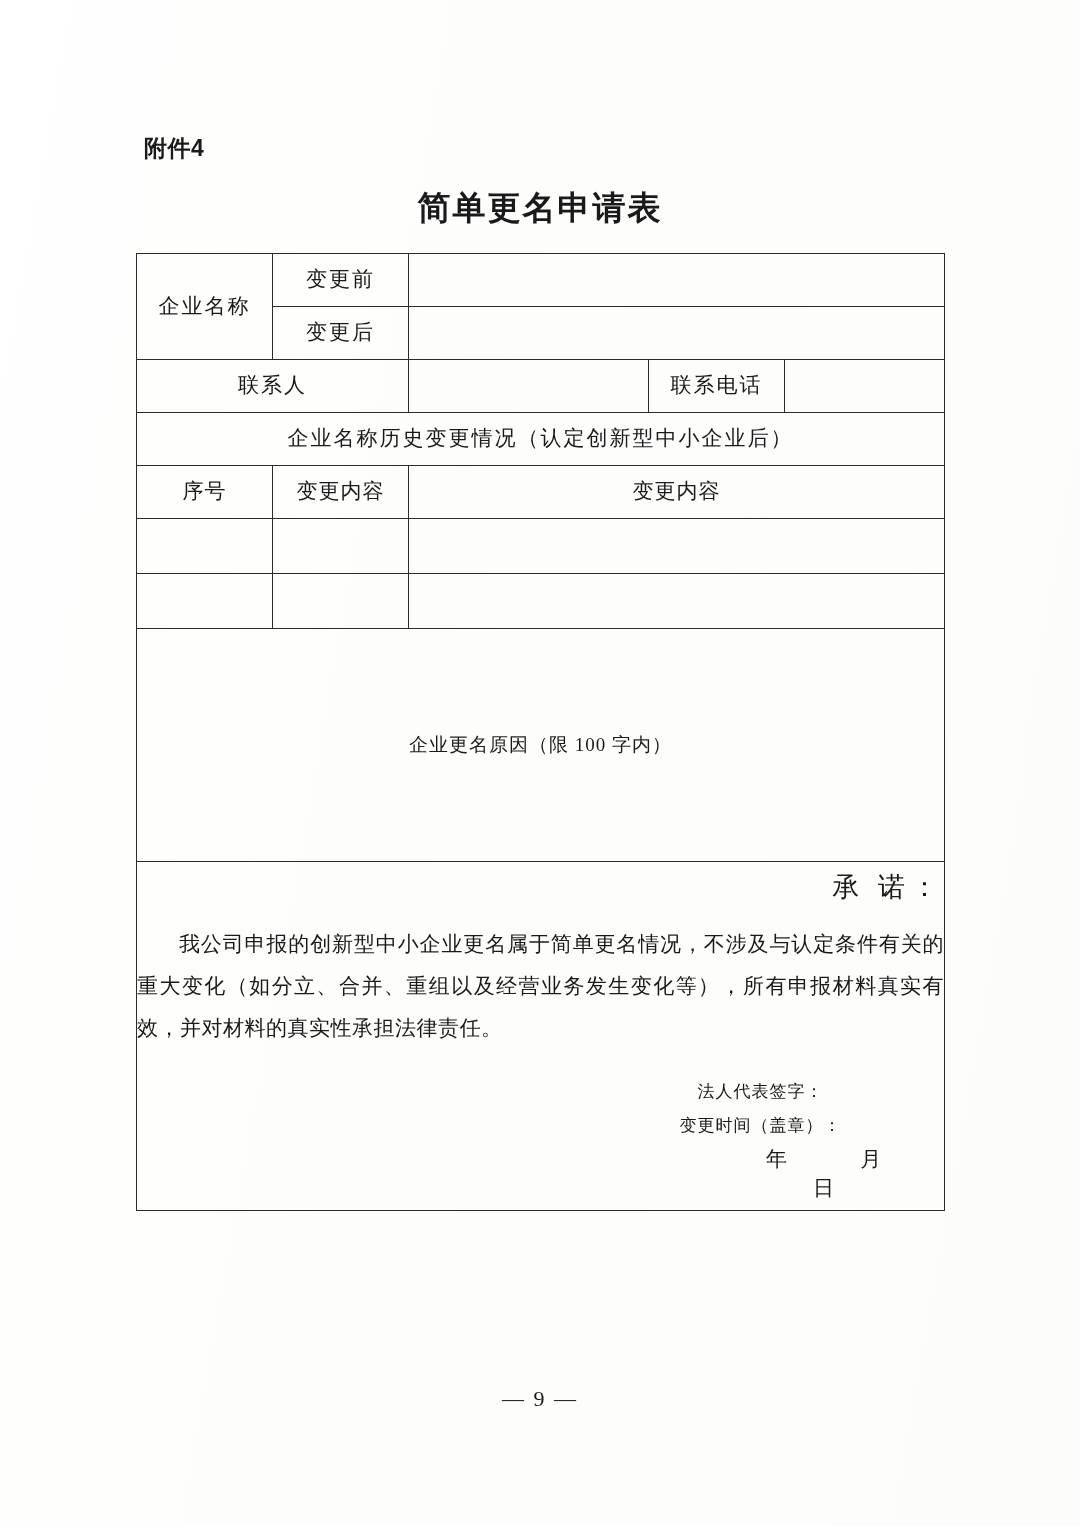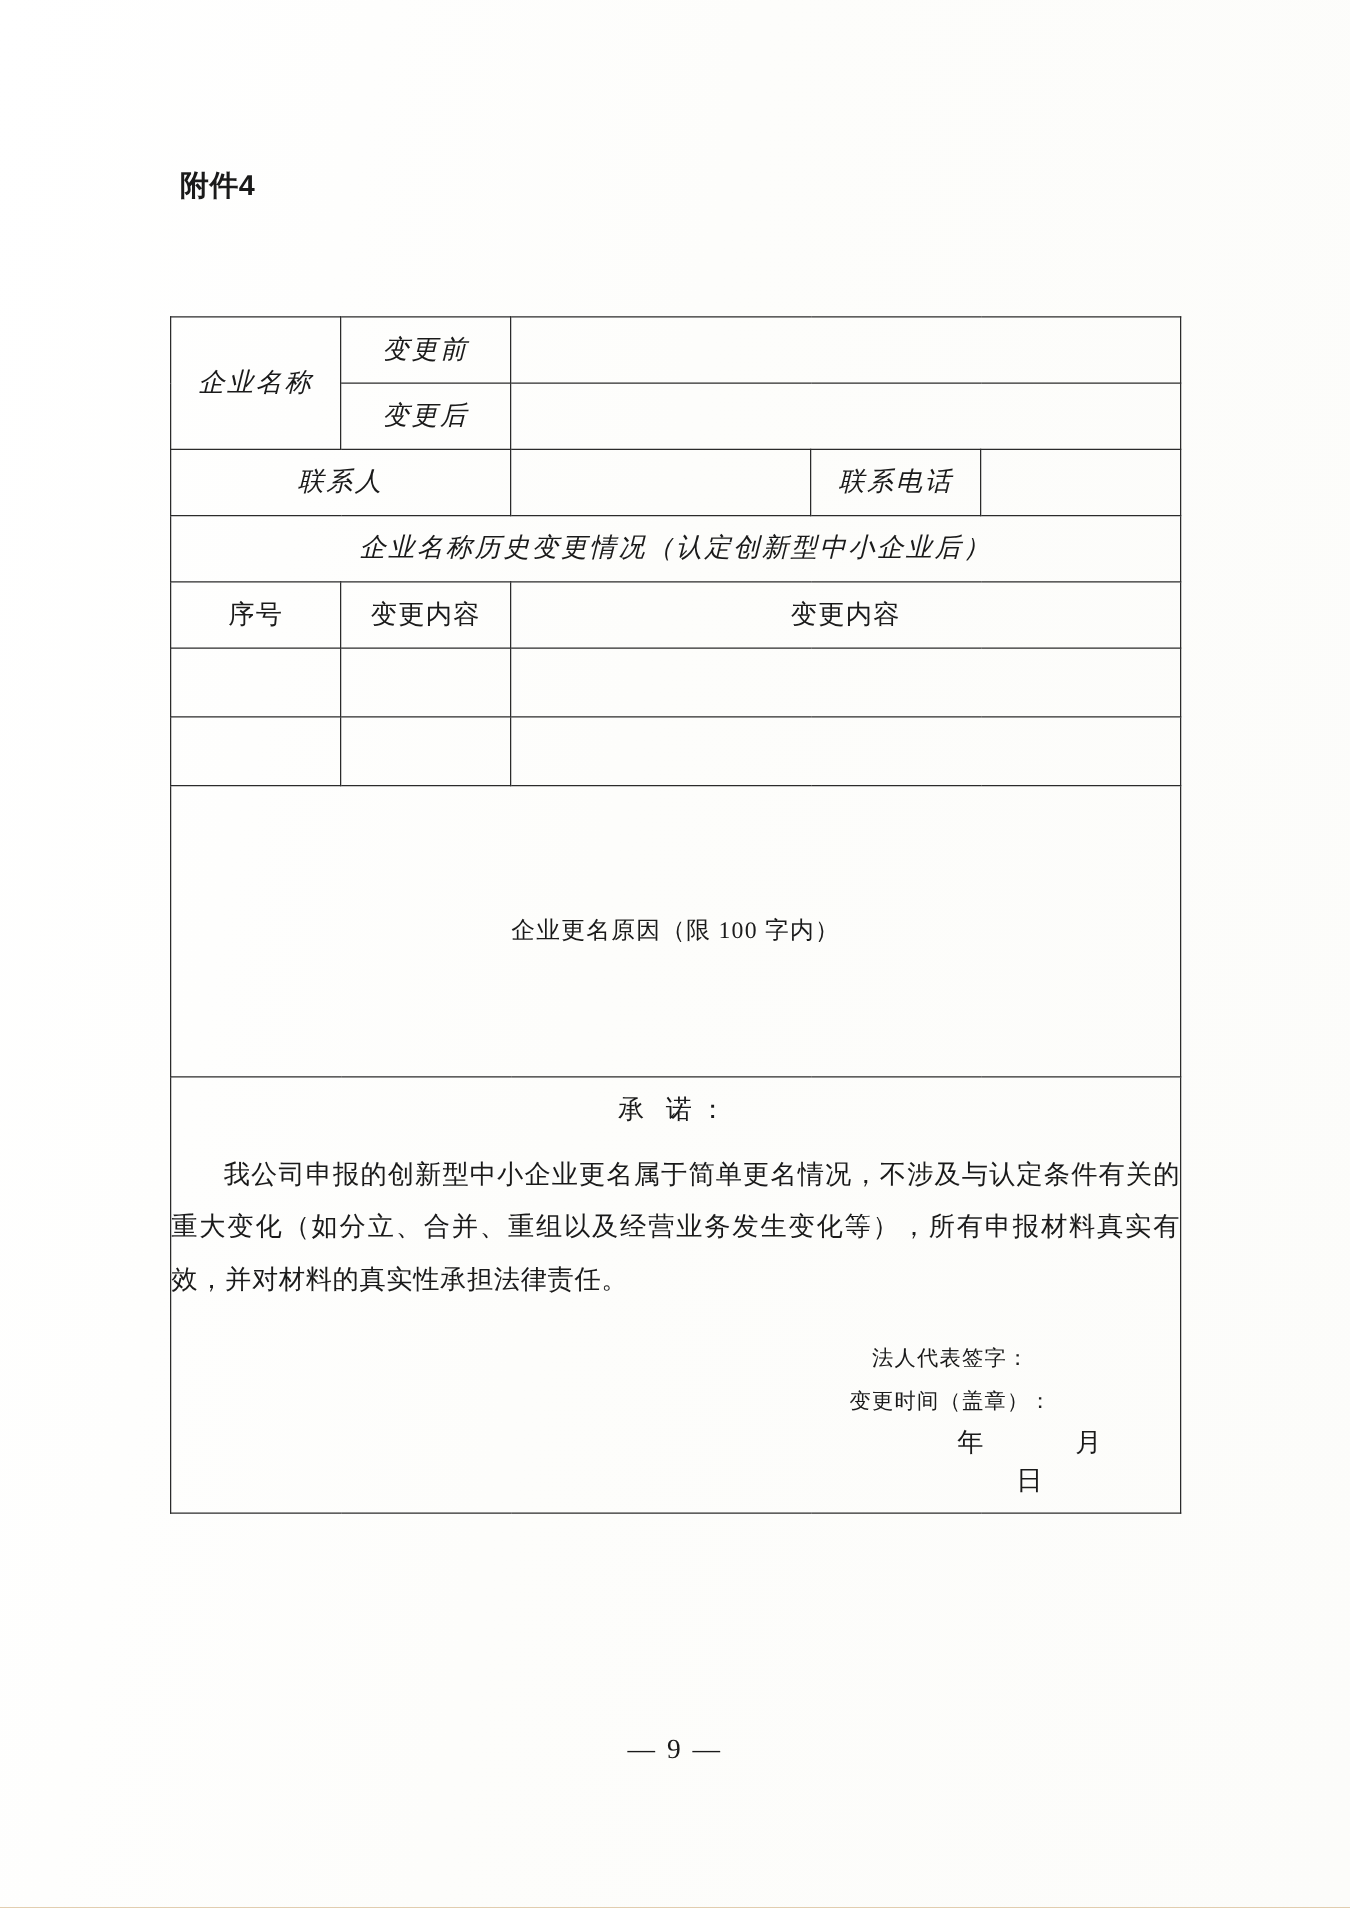--- a/index.html
+++ b/index.html
@@ -65,21 +65,20 @@
     vertical-align: middle;
     text-align: center;
     font-size: 21px;
     line-height: 1.4;
   }
   .h-row td { height: 52px; }
 
   .cell-label {
     font-size: 21px;
     letter-spacing: 2px;
-    font-style: italic;
   }
   .cell-blank { background: transparent; }
 
   .row-history td {
     height: 52px;
     font-size: 21px;
     letter-spacing: 1px;
     font-family: Liberation Serif, serif;
   }
   .row-empty td { height: 54px; }
@@ -95,22 +94,23 @@
     letter-spacing: 1px;
   }
 
   .promise-cell {
     text-align: left;
     vertical-align: top;
     height: 348px;
     padding: 14px 24px 0 14px;
   }
   .promise-head {
-    font-size: 21px;
+    font-size: 27px;
     letter-spacing: 6px;
+    text-align: right;
   }
   .promise-body {
     margin-top: 16px;
     font-size: 21px;
     line-height: 2.0;
     text-align: justify;
     text-indent: 42px;
     letter-spacing: 0.5px;
   }
   .sign-block {
@@ -136,20 +136,21 @@
     letter-spacing: 2px;
   }
 </style>
 </head>
 <body>
 
 <div class="page">
 
   <div class="attachment-label">附件4</div>
 
+  <div class="doc-title">简单更名申请表</div>
 
   <table class="form">
     <colgroup>
       <col style="width:136px">
       <col style="width:136px">
       <col style="width:240px">
       <col style="width:136px">
       <col style="width:160px">
     </colgroup>
 

